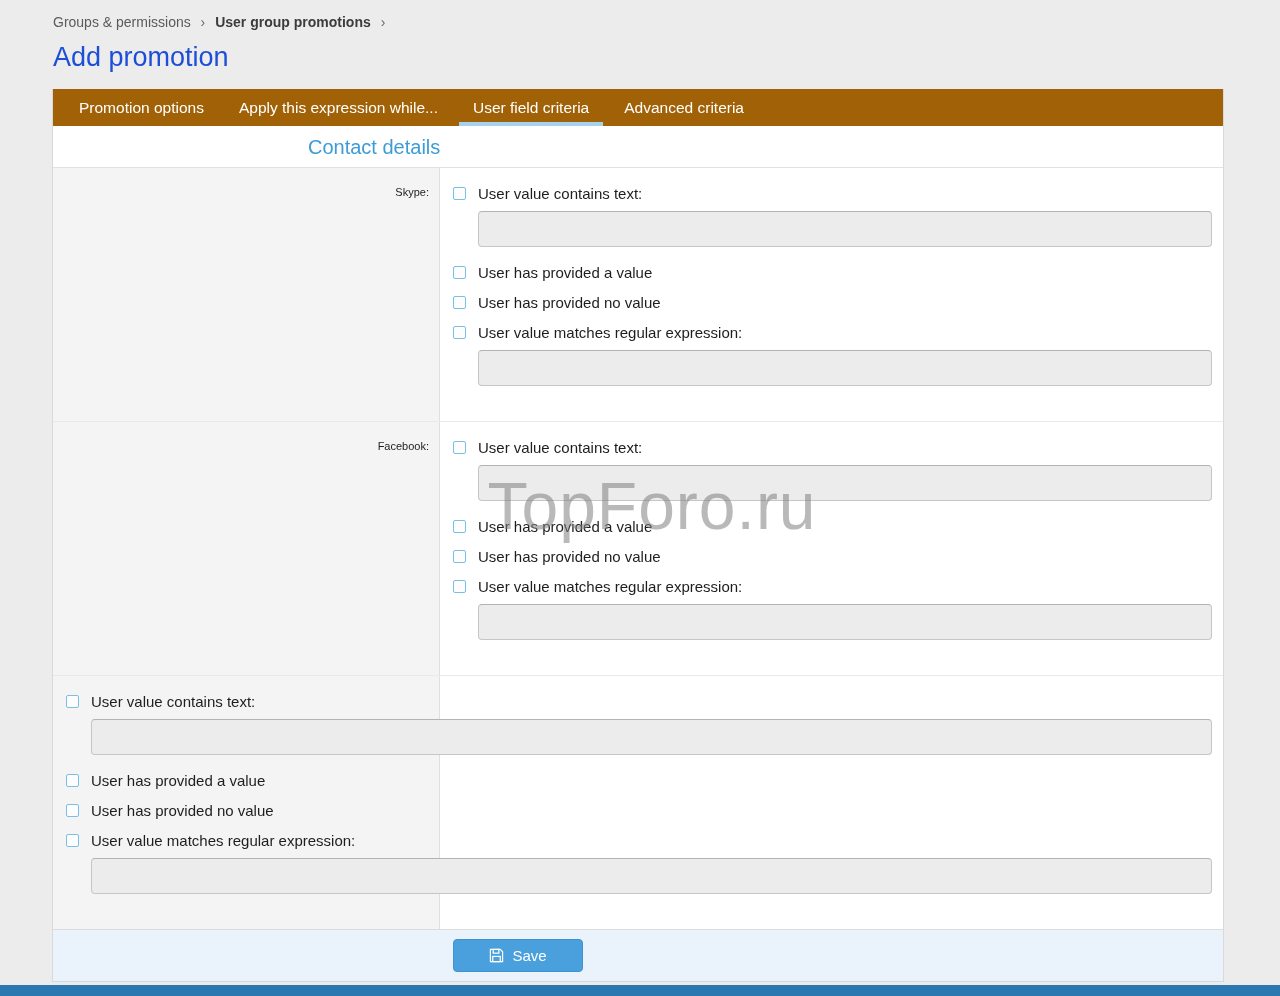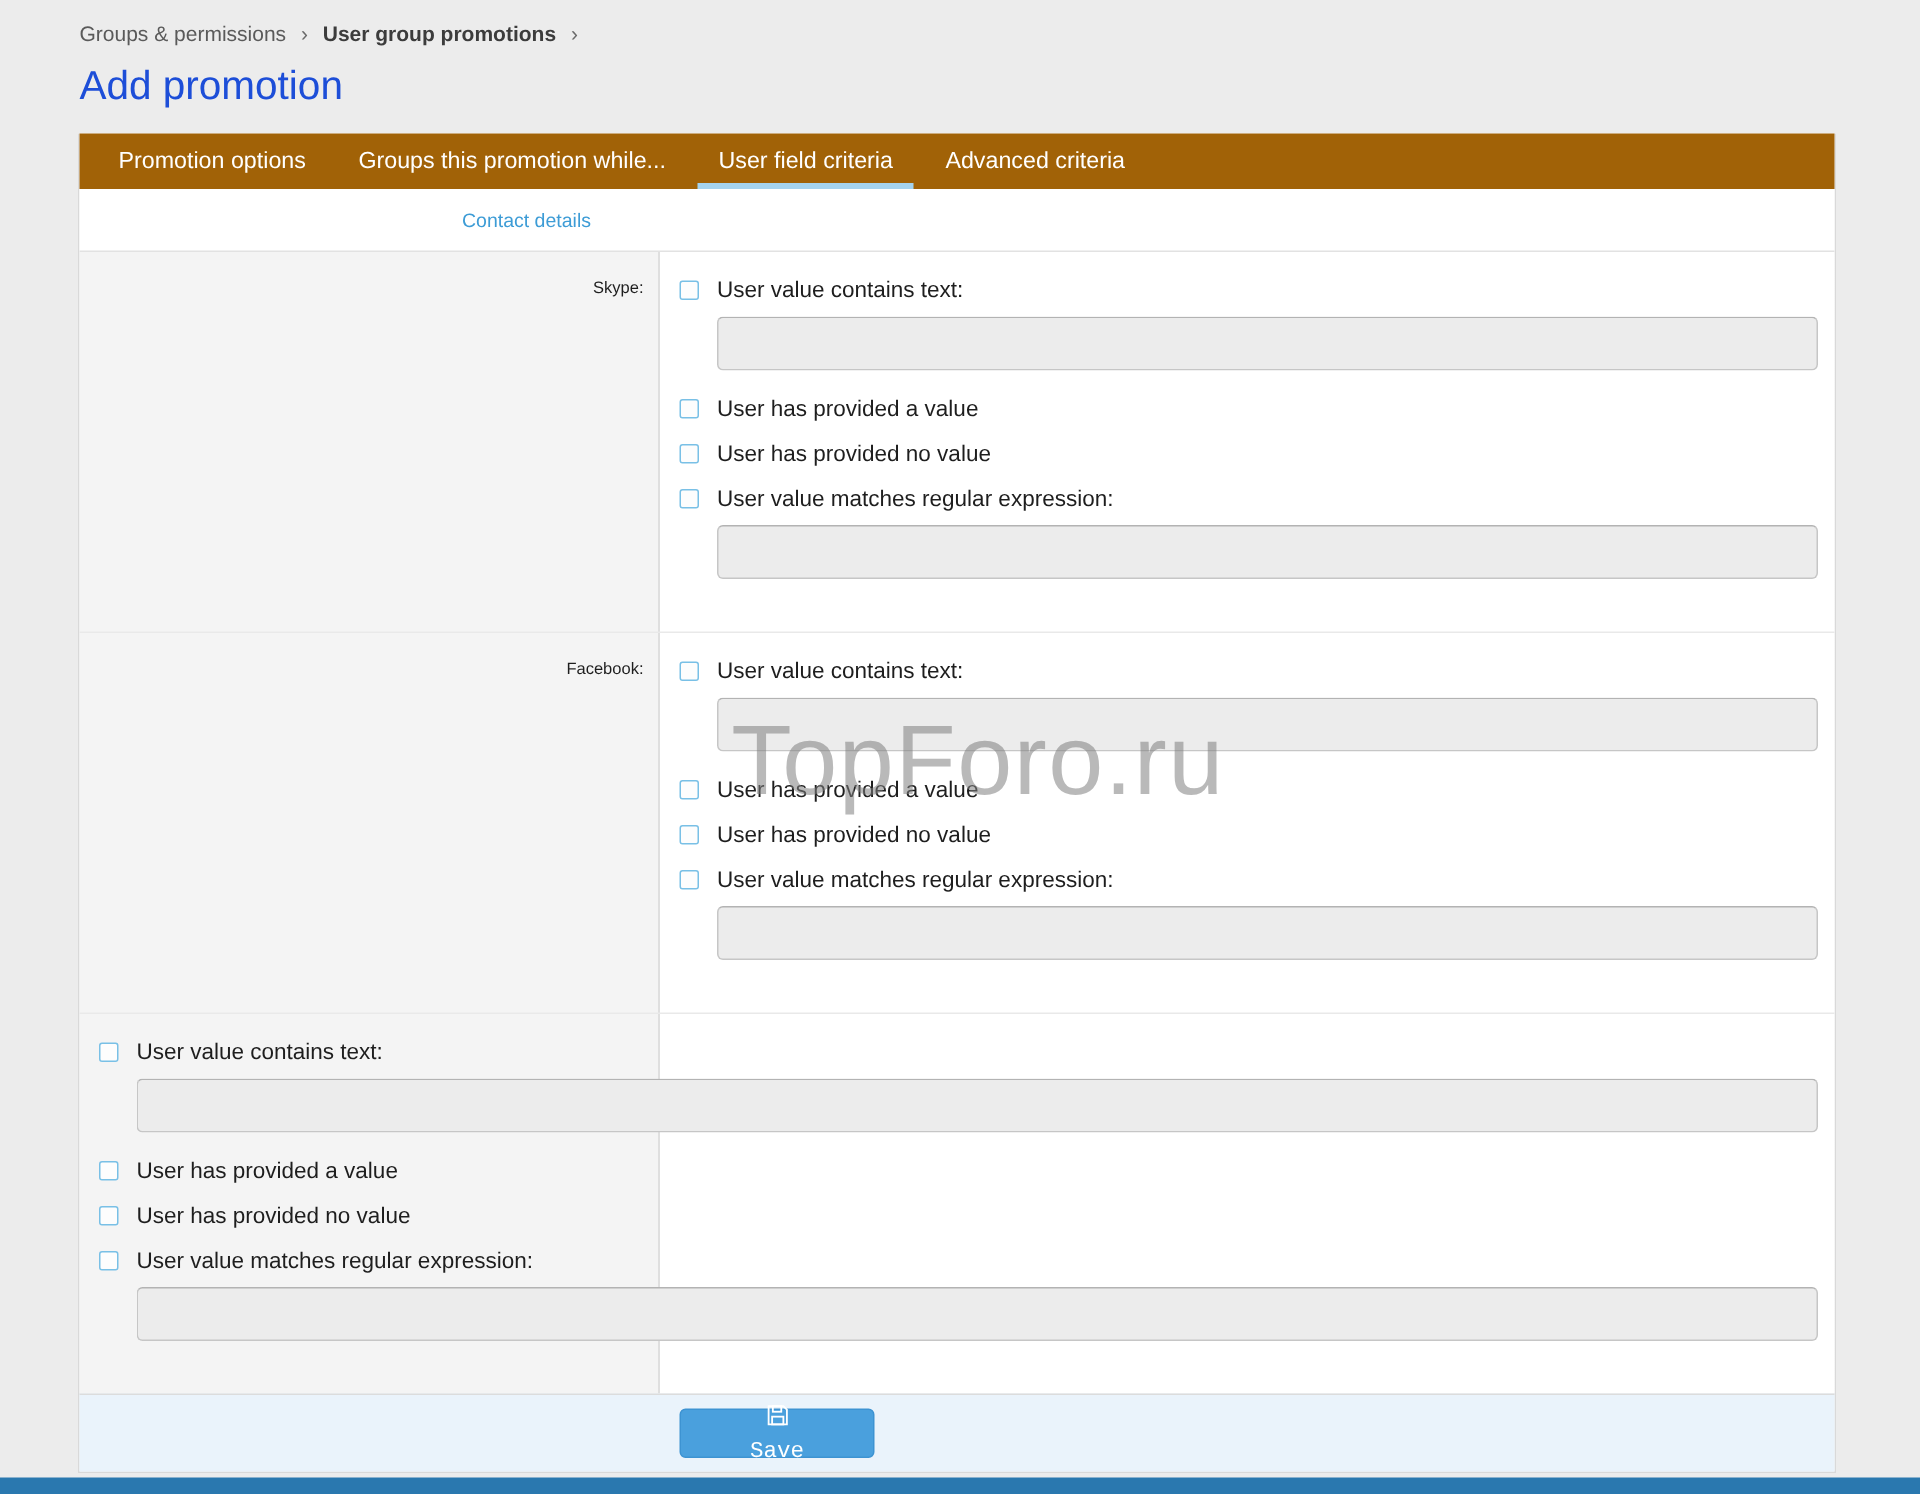--- a/index.html
+++ b/index.html
@@ -56,21 +56,21 @@
     background: #a5d3ee;
   }
   
   .section-heading-row {
     background: #fff;
     height: 42px;
     line-height: 42px;
     border-bottom: 1px solid #e2e2e2;
     padding-left: 255px;
   }
-  .section-heading { color: #3d9cd6; font-size: 13px; }
+  .section-heading { color: #3d9cd6; font-size: 20px; }
   
   .form-body {
     background: linear-gradient(to right,
       #f4f4f4 0px, #f4f4f4 386px,
       #dfdfdf 386px, #dfdfdf 387px,
       #ffffff 387px);
   }
   .field-row { display: flex; padding: 13px 0 22px 0; }
   .field-row + .field-row { border-top: 1px solid #e9e9e9; }
   .label-cell {
@@ -116,28 +116,27 @@
   }
   .save-button {
     margin-left: 400px;
     height: 33px;
     min-width: 130px;
     background: #4aa0dd;
     border: 1px solid #3d93d2;
     border-radius: 4px;
     color: #fff;
     font-size: 15px;
-    font-family: Liberation Mono, monospace;
+    font-family: Liberation Sans, sans-serif;
     display: flex;
     align-items: center;
     justify-content: center;
     gap: 8px;
     cursor: pointer;
     padding: 0 16px;
-    flex-direction: column;
   }
   .save-button svg { display: block; }
   
   .watermark {
     position: absolute;
     top: 468px;
     left: 50%;
     transform: translateX(-50%);
     font-size: 66px;
     letter-spacing: 1px;
@@ -163,21 +162,21 @@
   <span class="sep">›</span>
   <a class="current">User group promotions</a>
   <span class="sep">›</span>
 </div>
 
 <h1 class="page-title">Add promotion</h1>
 
 <div class="panel">
   <div class="tabbar">
       <div class="tab">Promotion options</div>
-      <div class="tab">Groups this promotion while...</div>
+      <div class="tab">Apply this expression while...</div>
       <div class="tab active">User field criteria</div>
       <div class="tab">Advanced criteria</div>
     </div>
 
   <div class="section-heading-row">
     <span class="section-heading">Contact details</span>
   </div>
 
   <div class="form-body" id="form-body">
       <div class="field-row">

